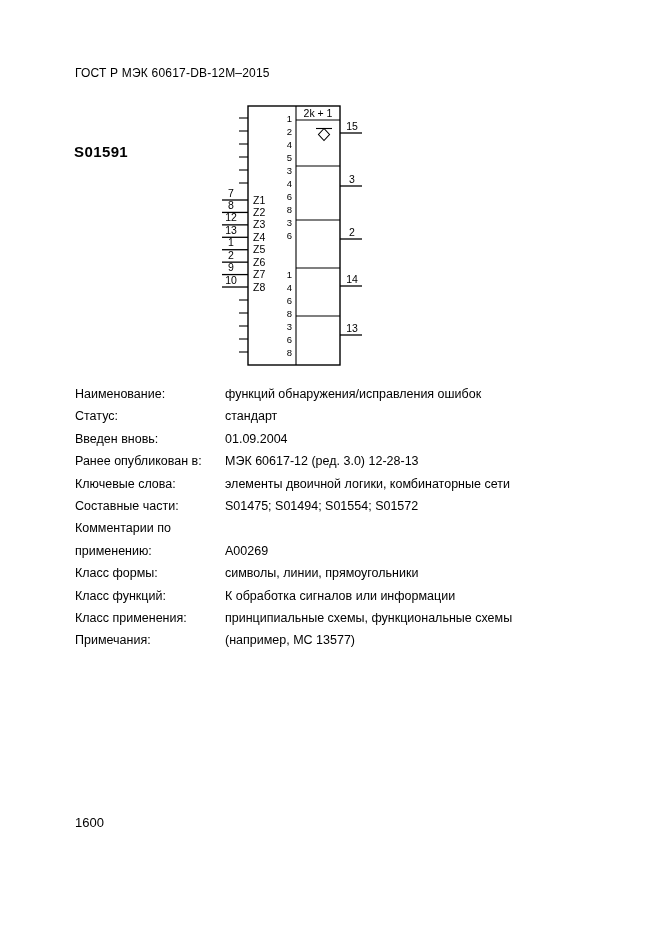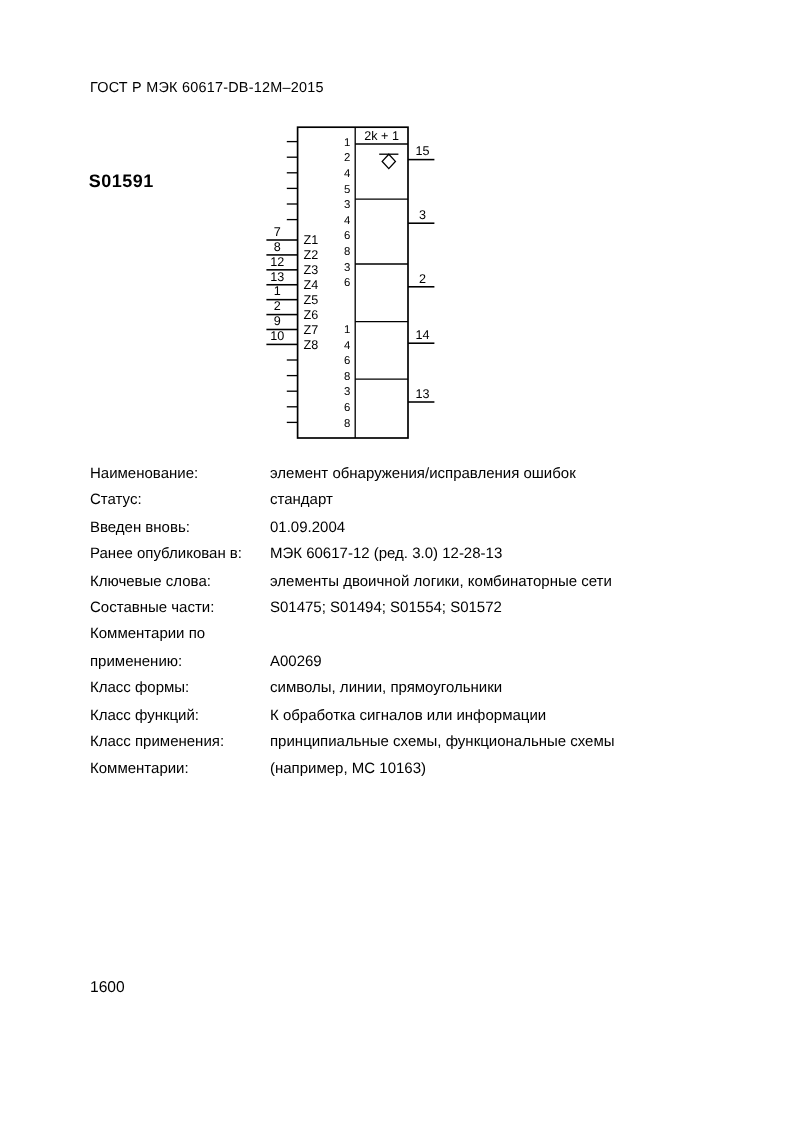--- a/index.html
+++ b/index.html
@@ -108,21 +108,21 @@
       <line x1="239" y1="326" x2="248" y2="326" stroke="#000" stroke-width="1.1"></line>
       <text x="292" y="342.5" text-anchor="end" font-size="9.5">6</text>
       <line x1="239" y1="339" x2="248" y2="339" stroke="#000" stroke-width="1.1"></line>
       <text x="292" y="355.5" text-anchor="end" font-size="9.5">8</text>
       <line x1="239" y1="352" x2="248" y2="352" stroke="#000" stroke-width="1.1"></line>
     </svg>
 
   <div class="props">
     <div class="prop-row">
       <div class="prop-label">Наименование:</div>
-      <div class="prop-value">элемент обнаружения/исправления ошибок</div>
+      <div class="prop-value">функций обнаружения/исправления ошибок</div>
     </div>
 
     <div class="prop-row">
       <div class="prop-label">Статус:</div>
       <div class="prop-value">стандарт</div>
     </div>
 
     <div class="prop-row">
       <div class="prop-label">Введен вновь:</div>
       <div class="prop-value">01.09.2004</div>
@@ -157,20 +157,20 @@
       <div class="prop-label">Класс функций:</div>
       <div class="prop-value">К обработка сигналов или информации</div>
     </div>
 
     <div class="prop-row">
       <div class="prop-label">Класс применения:</div>
       <div class="prop-value">принципиальные схемы, функциональные схемы</div>
     </div>
 
     <div class="prop-row">
-      <div class="prop-label">Комментарии:</div>
-      <div class="prop-value">(например, MC 10163)</div>
+      <div class="prop-label">Примечания:</div>
+      <div class="prop-value">(например, MC 13577)</div>
     </div>
   </div>
 
   <div class="page-number">1600</div>
 
 </div>
 
 </body></html>

